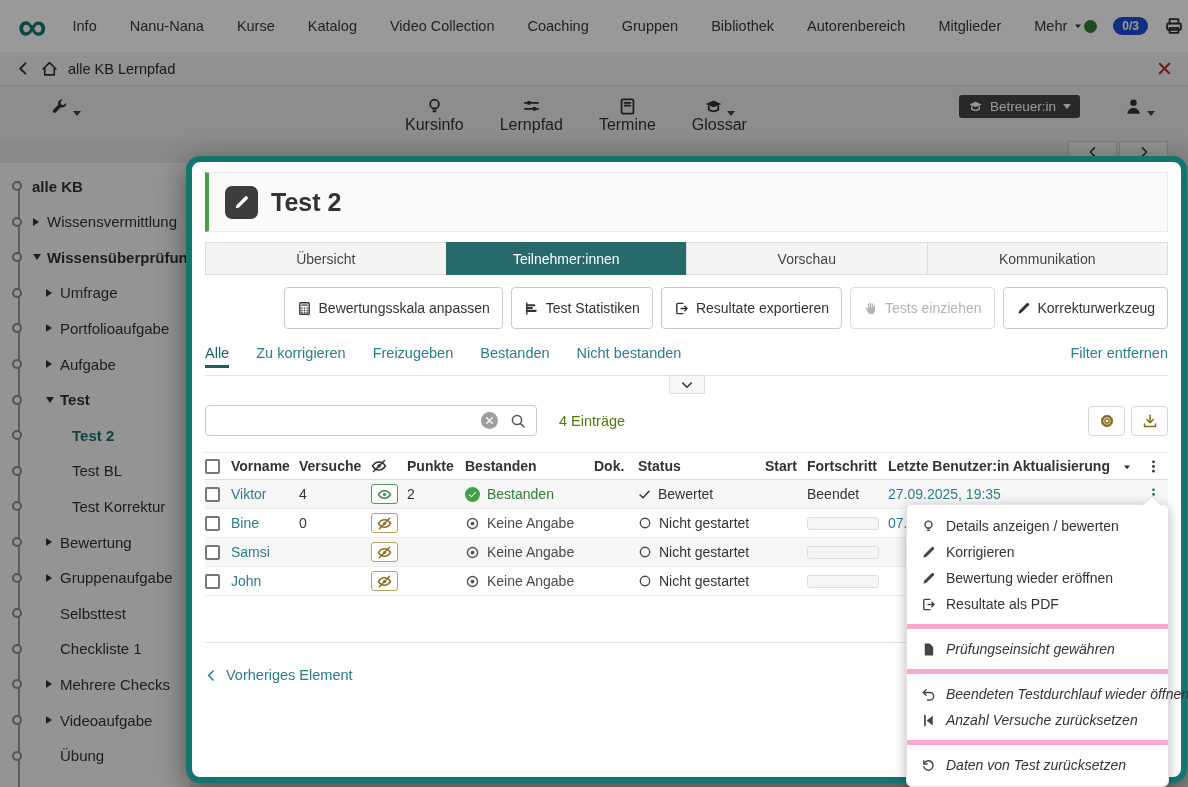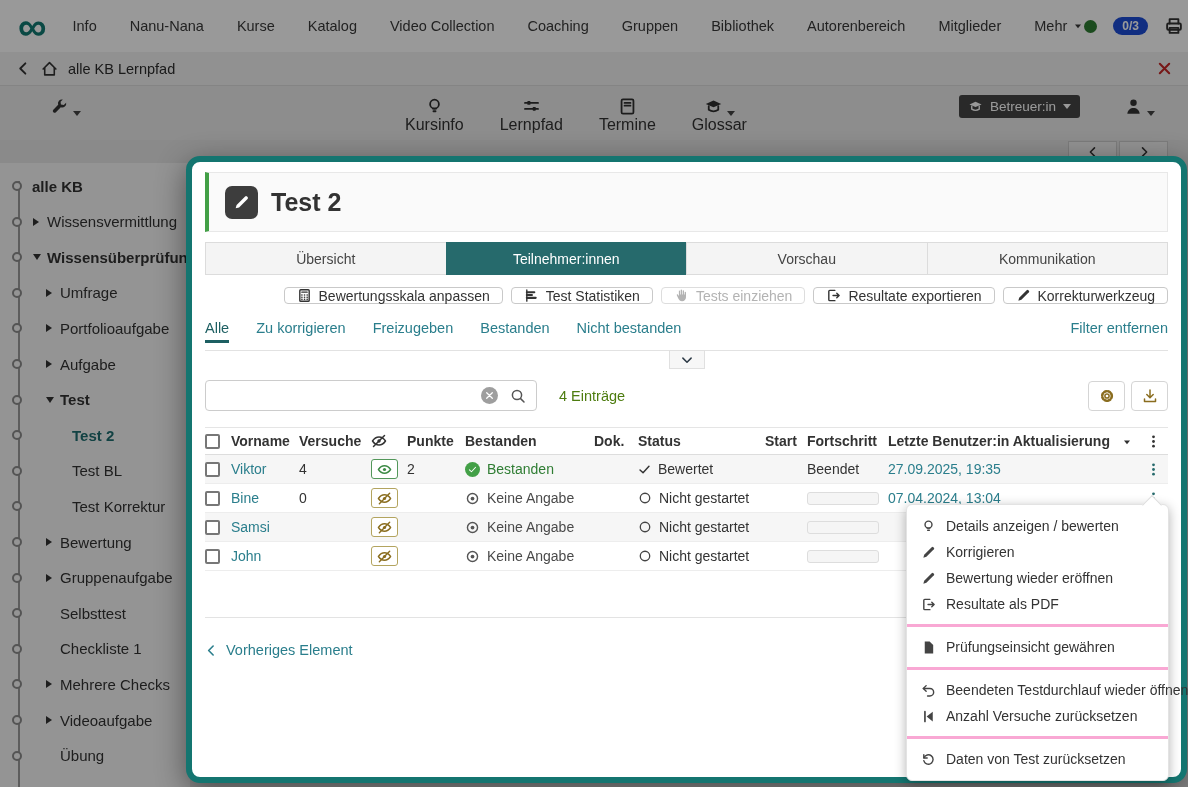--- a/index.html
+++ b/index.html
@@ -54,21 +54,21 @@
   .title-card{background:#fafafa; border:1px solid #e8e8e8; border-left:4px solid var(--green); height:60px; display:flex; align-items:center; gap:13px; padding:0 16px;}
   .title-icon{width:33px; height:33px; background:#3d3d3d; border-radius:7px; display:flex; align-items:center; justify-content:center; color:#fff;}
   .page-title{font-size:25px; font-weight:bold; color:#333;}
 
   .tabs{display:flex; margin-top:10px; height:33px;}
   .tab{flex:1; background:#f4f4f4; border:1px solid #dcdcdc; margin-left:-1px; display:flex; align-items:center; justify-content:center; font-size:14px; color:#444; cursor:pointer;}
   .tab:first-child{margin-left:0;}
   .tab.active{background:var(--teal); border-color:var(--teal); color:#fff;}
 
   .actions{display:flex; justify-content:flex-end; gap:8px; margin-top:12px;}
-  .btn{height:17px; padding:0 12px; background:#fff; border:1px solid #c9c9c9; border-radius:4px; font-size:14px; color:#333; display:flex; align-items:center; gap:7px; cursor:pointer; font-family:inherit;}
+  .btn{height:42px; padding:0 12px; background:#fff; border:1px solid #c9c9c9; border-radius:4px; font-size:14px; color:#333; display:flex; align-items:center; gap:7px; cursor:pointer; font-family:inherit;}
   .btn.disabled{color:#b3b3b3; border-color:#ddd;}
 
   .filters{display:flex; align-items:center; gap:27px; margin-top:16px; font-size:14.5px;}
   .flink{color:var(--link); cursor:pointer; position:relative; white-space:nowrap;}
   .flink.active{color:#1d5f62;}
   .flink.active::after{content:""; position:absolute; left:0; right:0; bottom:-7px; height:3px; background:#1d5f62;}
   .filter-remove{margin-left:auto; color:var(--link); cursor:pointer;}
 
   .expander{margin-top:14px; border-top:1px solid #e2e2e2; position:relative; height:18px;}
   .exp-btn{position:absolute; left:50%; transform:translateX(-50%); top:-1px; width:36px; height:19px; background:#f7f7f7; border:1px solid #e0e0e0; display:flex; align-items:center; justify-content:center; color:#2d3a46; cursor:pointer;}
@@ -102,21 +102,21 @@
   .kebab.dark{color:#333;}
   .sort-caret{margin-left:4px;}
 
   .footer-div{margin-top:46px; border-top:1px solid #e3e3e3;}
   .prev-link{margin-top:24px; display:inline-flex; align-items:center; gap:8px; color:var(--link); font-size:14.5px; cursor:pointer; font-weight:500;}
 
   
   .ctx{position:absolute; left:906px; top:504px; width:263px; background:#fff; border:1px solid #e3e3e3; border-radius:6px; box-shadow:0 3px 12px rgba(0,0,0,.3); z-index:40; padding:1px 0;}
   .ctx::before{content:""; position:absolute; top:-7px; right:9px; width:13px; height:13px; background:#fff; border-left:1px solid #ddd; border-top:1px solid #ddd; transform:rotate(45deg);}
   .ctx-group{padding:7px 0;}
-  .ctx-group + .ctx-group{border-top:3px solid #f9a8d4;}
+  .ctx-group + .ctx-group{border-top:5px solid #f9a8d4;font-style:italic;}
   .ctx-item{height:26px; display:flex; align-items:center; gap:10px; padding:0 14px; font-size:14px; color:#333; cursor:pointer; position:relative; white-space:nowrap;}
   .ctx-item .ic{color:#444; flex:none;}
 
   .ic{display:inline-block; vertical-align:middle;}
 </style>
 </head>
 <body>
 
 <div class="page">
 
@@ -375,27 +375,27 @@
     <div class="actions" id="actions">
         <button class="btn"><svg class="ic" width="15" height="15" viewBox="0 0 16 16" fill="none" stroke="currentColor" stroke-width="1.5" stroke-linecap="round" stroke-linejoin="round">
             <rect x="3" y="1.8" width="10" height="12.4" rx="1"></rect>
             <path d="M5.2 4.4h5.6"></path>
             <path d="M5.2 7.5h.1M8 7.5h.1M10.8 7.5h.1M5.2 9.8h.1M8 9.8h.1M10.8 9.8h.1M5.2 12.1h.1M8 12.1h.1M10.8 12.1h.1" stroke-width="1.7"></path>
           </svg>Bewertungsskala anpassen</button>
         <button class="btn"><svg class="ic" width="15" height="15" viewBox="0 0 16 16" fill="none" stroke="currentColor" stroke-width="1.5" stroke-linecap="round" stroke-linejoin="round">
             <path d="M3 2v12"></path>
             <path d="M3 4.5h8M3 7.5h5.5M3 10.5h9.5" stroke-width="2.2"></path>
           </svg>Test Statistiken</button>
-        <button class="btn disabled"><svg class="ic" width="15" height="15" viewBox="0 0 16 16" fill="none" stroke="currentColor" stroke-width="1.5" stroke-linecap="round" stroke-linejoin="round">
-            <path fill="currentColor" stroke="none" d="M5.2 2.8c.5-.4 1-.2 1.2.3V7h.7V2.3c0-1 1.4-1 1.5 0V7h.7V3c.1-.9 1.4-.8 1.4.1V7h.7V4.5c.2-.8 1.3-.7 1.4.2v5.1c0 2.4-1.7 4.2-4.2 4.2-2 0-3.2-1-4-2.8L3 7.8c-.3-.8.7-1.4 1.2-.7l1 1.4z"></path>
-          </svg>Tests einziehen</button>
         <button class="btn"><svg class="ic" width="15" height="15" viewBox="0 0 16 16" fill="none" stroke="currentColor" stroke-width="1.5" stroke-linecap="round" stroke-linejoin="round">
             <path d="M9.5 2.5H4a1 1 0 0 0-1 1v9a1 1 0 0 0 1 1h5.5"></path>
             <path d="M7.5 8h6.5M11.5 5.5 14 8l-2.5 2.5"></path>
           </svg>Resultate exportieren</button>
+        <button class="btn disabled"><svg class="ic" width="15" height="15" viewBox="0 0 16 16" fill="none" stroke="currentColor" stroke-width="1.5" stroke-linecap="round" stroke-linejoin="round">
+            <path fill="currentColor" stroke="none" d="M5.2 2.8c.5-.4 1-.2 1.2.3V7h.7V2.3c0-1 1.4-1 1.5 0V7h.7V3c.1-.9 1.4-.8 1.4.1V7h.7V4.5c.2-.8 1.3-.7 1.4.2v5.1c0 2.4-1.7 4.2-4.2 4.2-2 0-3.2-1-4-2.8L3 7.8c-.3-.8.7-1.4 1.2-.7l1 1.4z"></path>
+          </svg>Tests einziehen</button>
         <button class="btn"><svg class="ic" width="15" height="15" viewBox="0 0 16 16" fill="none" stroke="currentColor" stroke-width="1.5" stroke-linecap="round" stroke-linejoin="round">
             <path fill="currentColor" stroke="none" d="M2.5 13.5l.9-3.2 8-8a1.3 1.3 0 0 1 1.8 0l.5.5a1.3 1.3 0 0 1 0 1.8l-8 8z"></path>
           </svg>Korrekturwerkzeug</button>
       </div>
     <div class="filters" id="filters">
         <span class="flink active">Alle</span>
         <span class="flink">Zu korrigieren</span>
         <span class="flink">Freizugeben</span>
         <span class="flink">Bestanden</span>
         <span class="flink">Nicht bestanden</span>

